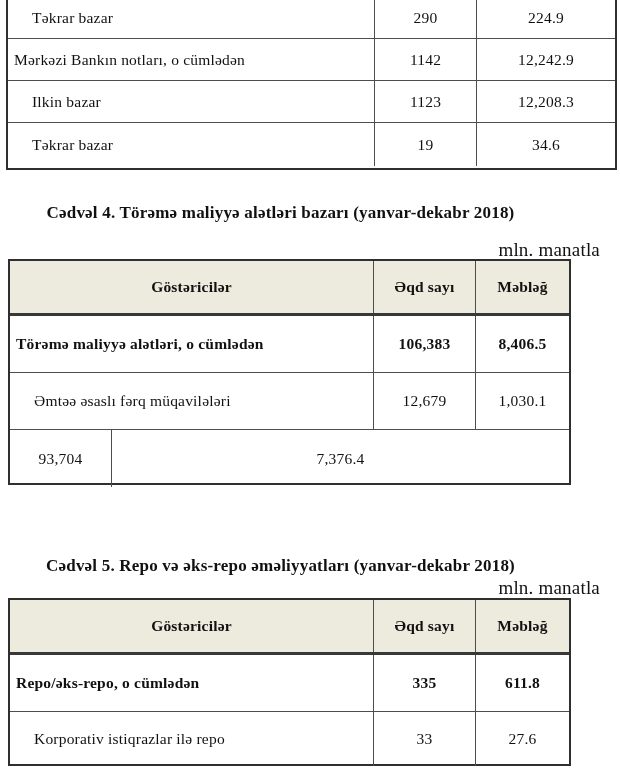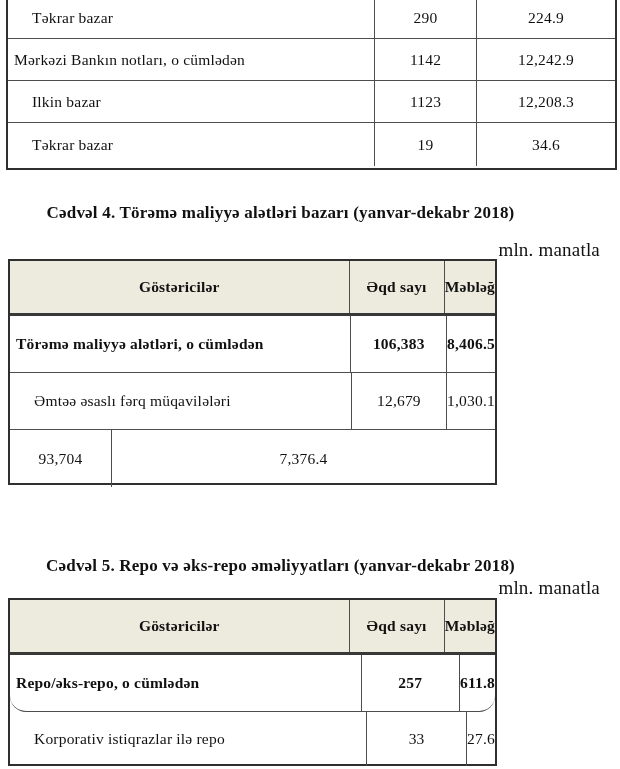--- a/index.html
+++ b/index.html
@@ -25,31 +25,31 @@
   
   .tbl-top{left:6px;top:-2px;width:611px;height:172px;border-top:none;}
   .tbl-top .trow{height:42px;}
   .tbl-top .trow:first-child{height:41px;}
   .tbl-top .trow:last-child{height:43px;}
   .tbl-top .c-label{width:367px;}
   .tbl-top .c-num{width:102px;}
   .tbl-top .c-amt{flex:1;}
 
   
-  .tbl-main{left:8px;width:489px;}
+  .tbl-main{left:8px;width:563px;}
   .tbl-main .c-label{width:364px;}
   .tbl-main .c-num{width:102px;}
   .tbl-main .c-amt{flex:1;}
   .thead{display:flex;height:52px;background:#edeade;border-bottom:3px solid #383838;box-sizing:content-box;}
   .thead .tcell{font-weight:bold;}
   .thead .c-label{justify-content:center;padding-left:0;}
   .tbl4{top:259px;height:226px;}
   .tbl4 .trow{height:57px;}
   .tbl5{top:598px;height:168px;}
-  .tbl5 .trow{height:57px;border-radius:16px;}
+  .tbl5 .trow{height:57px;}
   .tbl5 .trow:last-child{height:54px;justify-content:center;}
 
   .tbl-title{left:0;width:561px;text-align:center;font-weight:bold;font-size:17px;letter-spacing:.2px;}
   .unit-note{right:20px;font-size:19px;letter-spacing:.2px;}
   .t4-title{top:203px;}
   .t4-unit{top:239px;}
   .t5-title{top:556px;}
   .t5-unit{top:577px;}
 </style>
 </head>
@@ -107,21 +107,21 @@
 <div class="abs unit-note t5-unit">mln. manatla</div>
 
 <div class="abs tbl tbl-main tbl5">
   <div class="thead">
     <div class="tcell c-label">Göstəricilər</div>
     <div class="tcell c-num">Əqd sayı</div>
     <div class="tcell c-amt">Məbləğ</div>
   </div>
   <div class="trow bold">
     <div class="tcell c-label">Repo/əks-repo, o cümlədən</div>
-    <div class="tcell c-num">257</div>
+    <div class="tcell c-num">335</div>
     <div class="tcell c-amt">611.8</div>
   </div>
   <div class="trow">
     <div class="tcell c-label indent">Korporativ istiqrazlar ilə repo</div>
     <div class="tcell c-num">33</div>
     <div class="tcell c-amt">27.6</div>
   </div>
 </div>
 
 </body></html>

